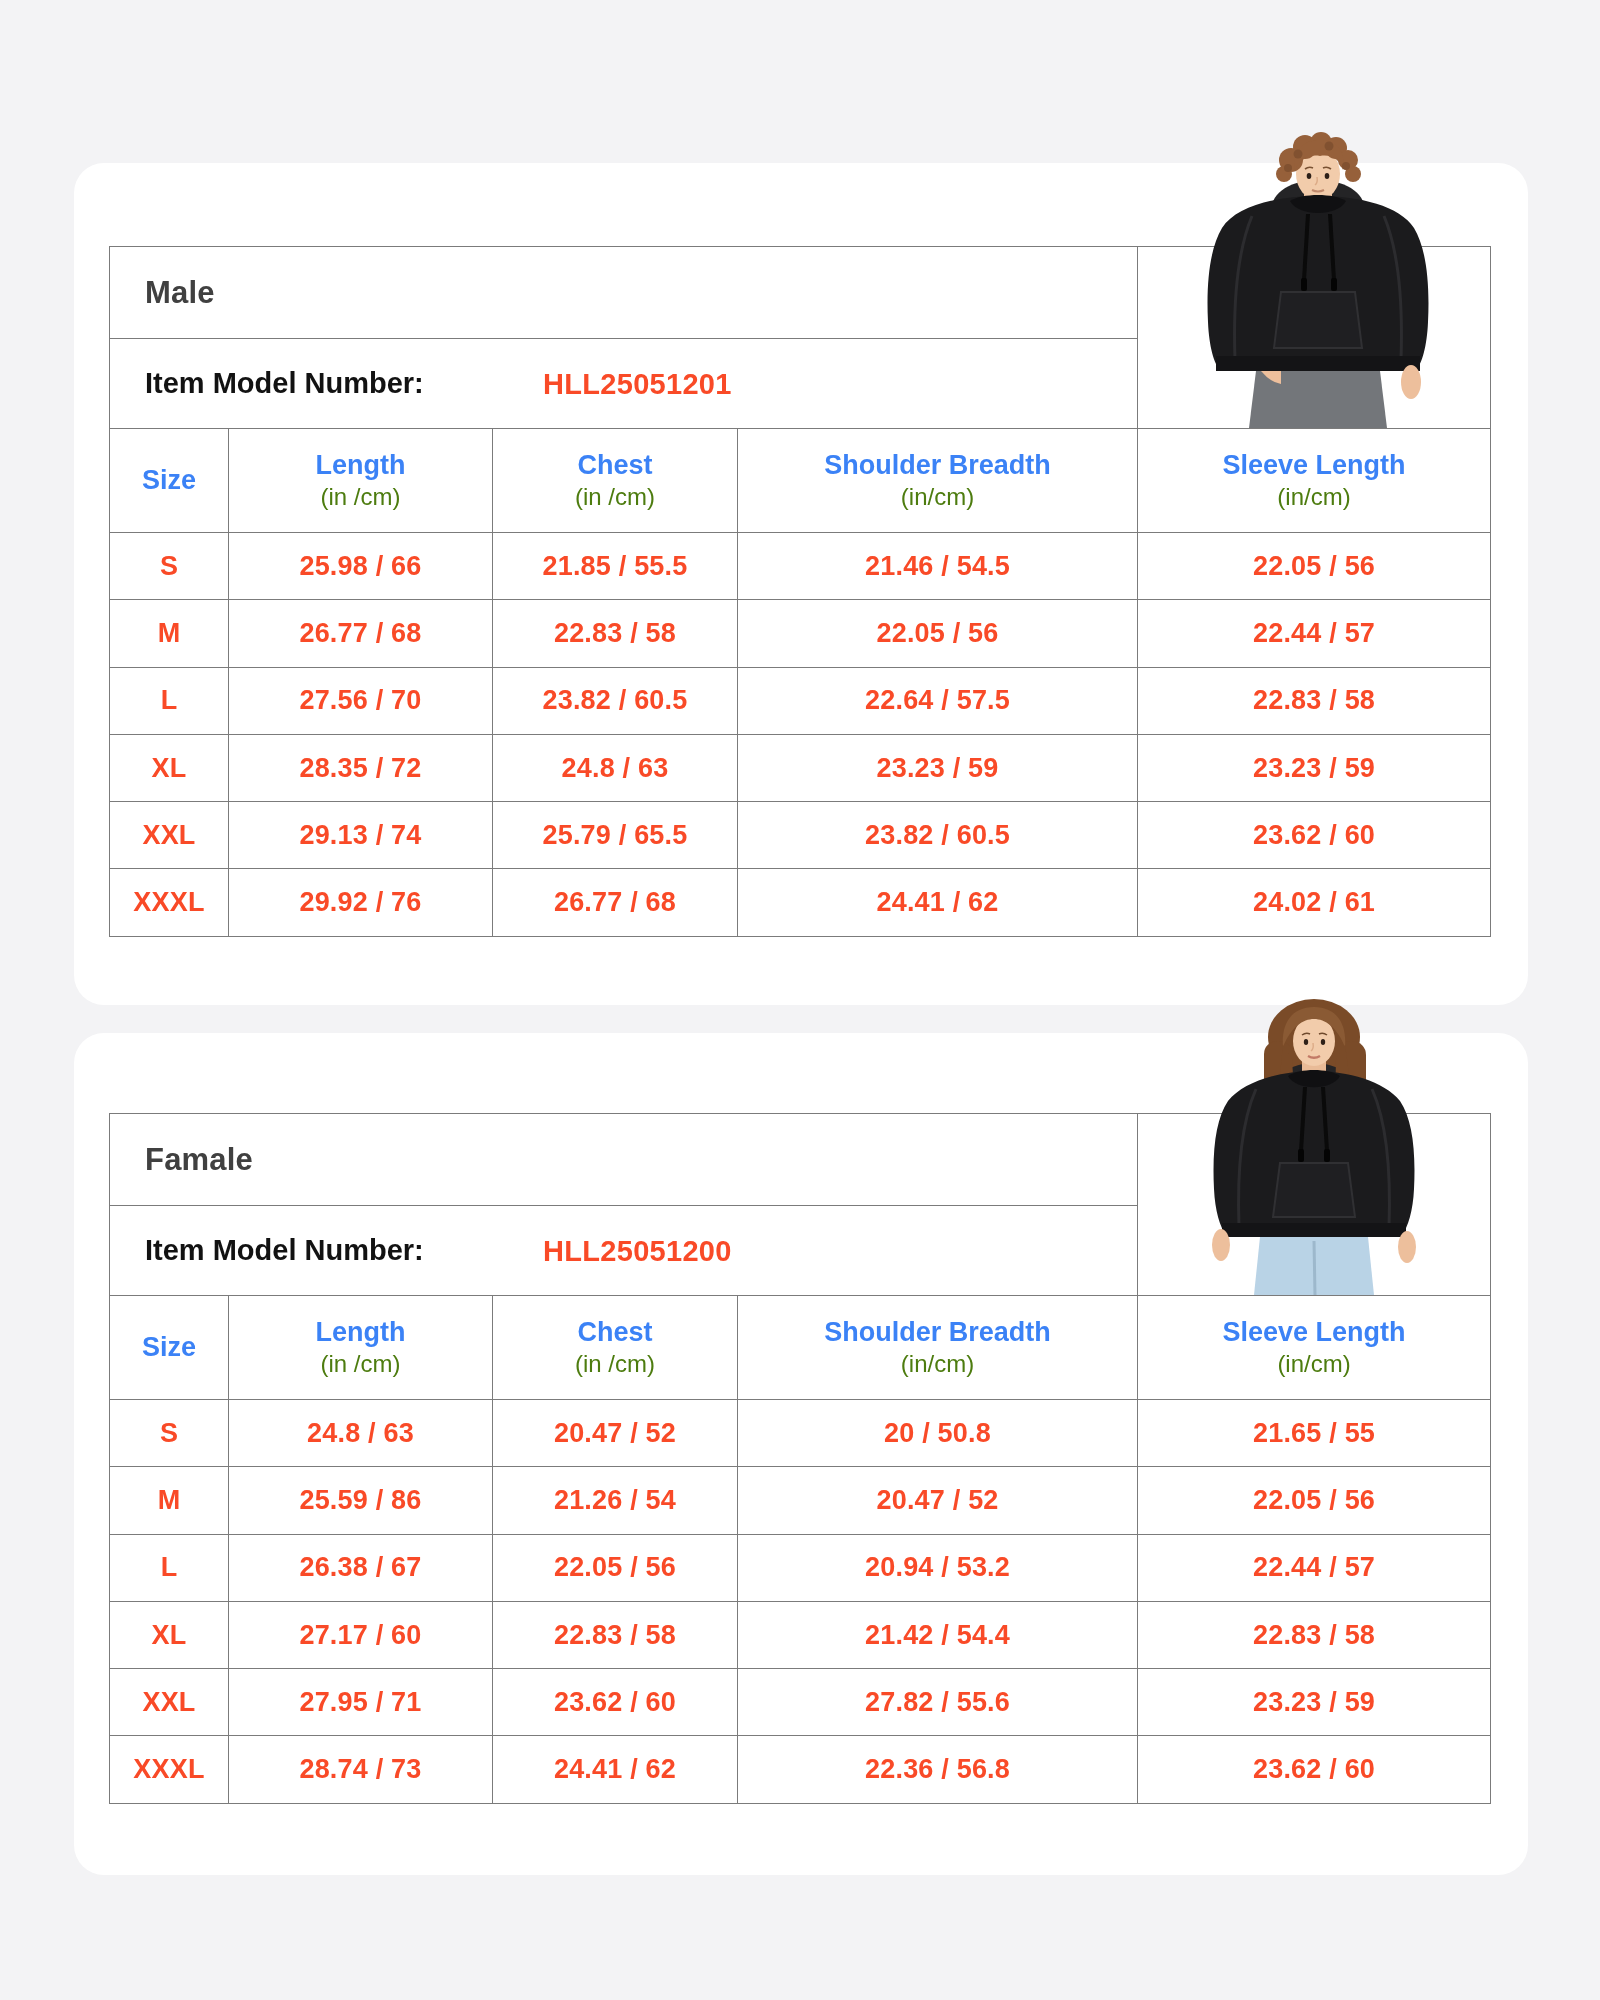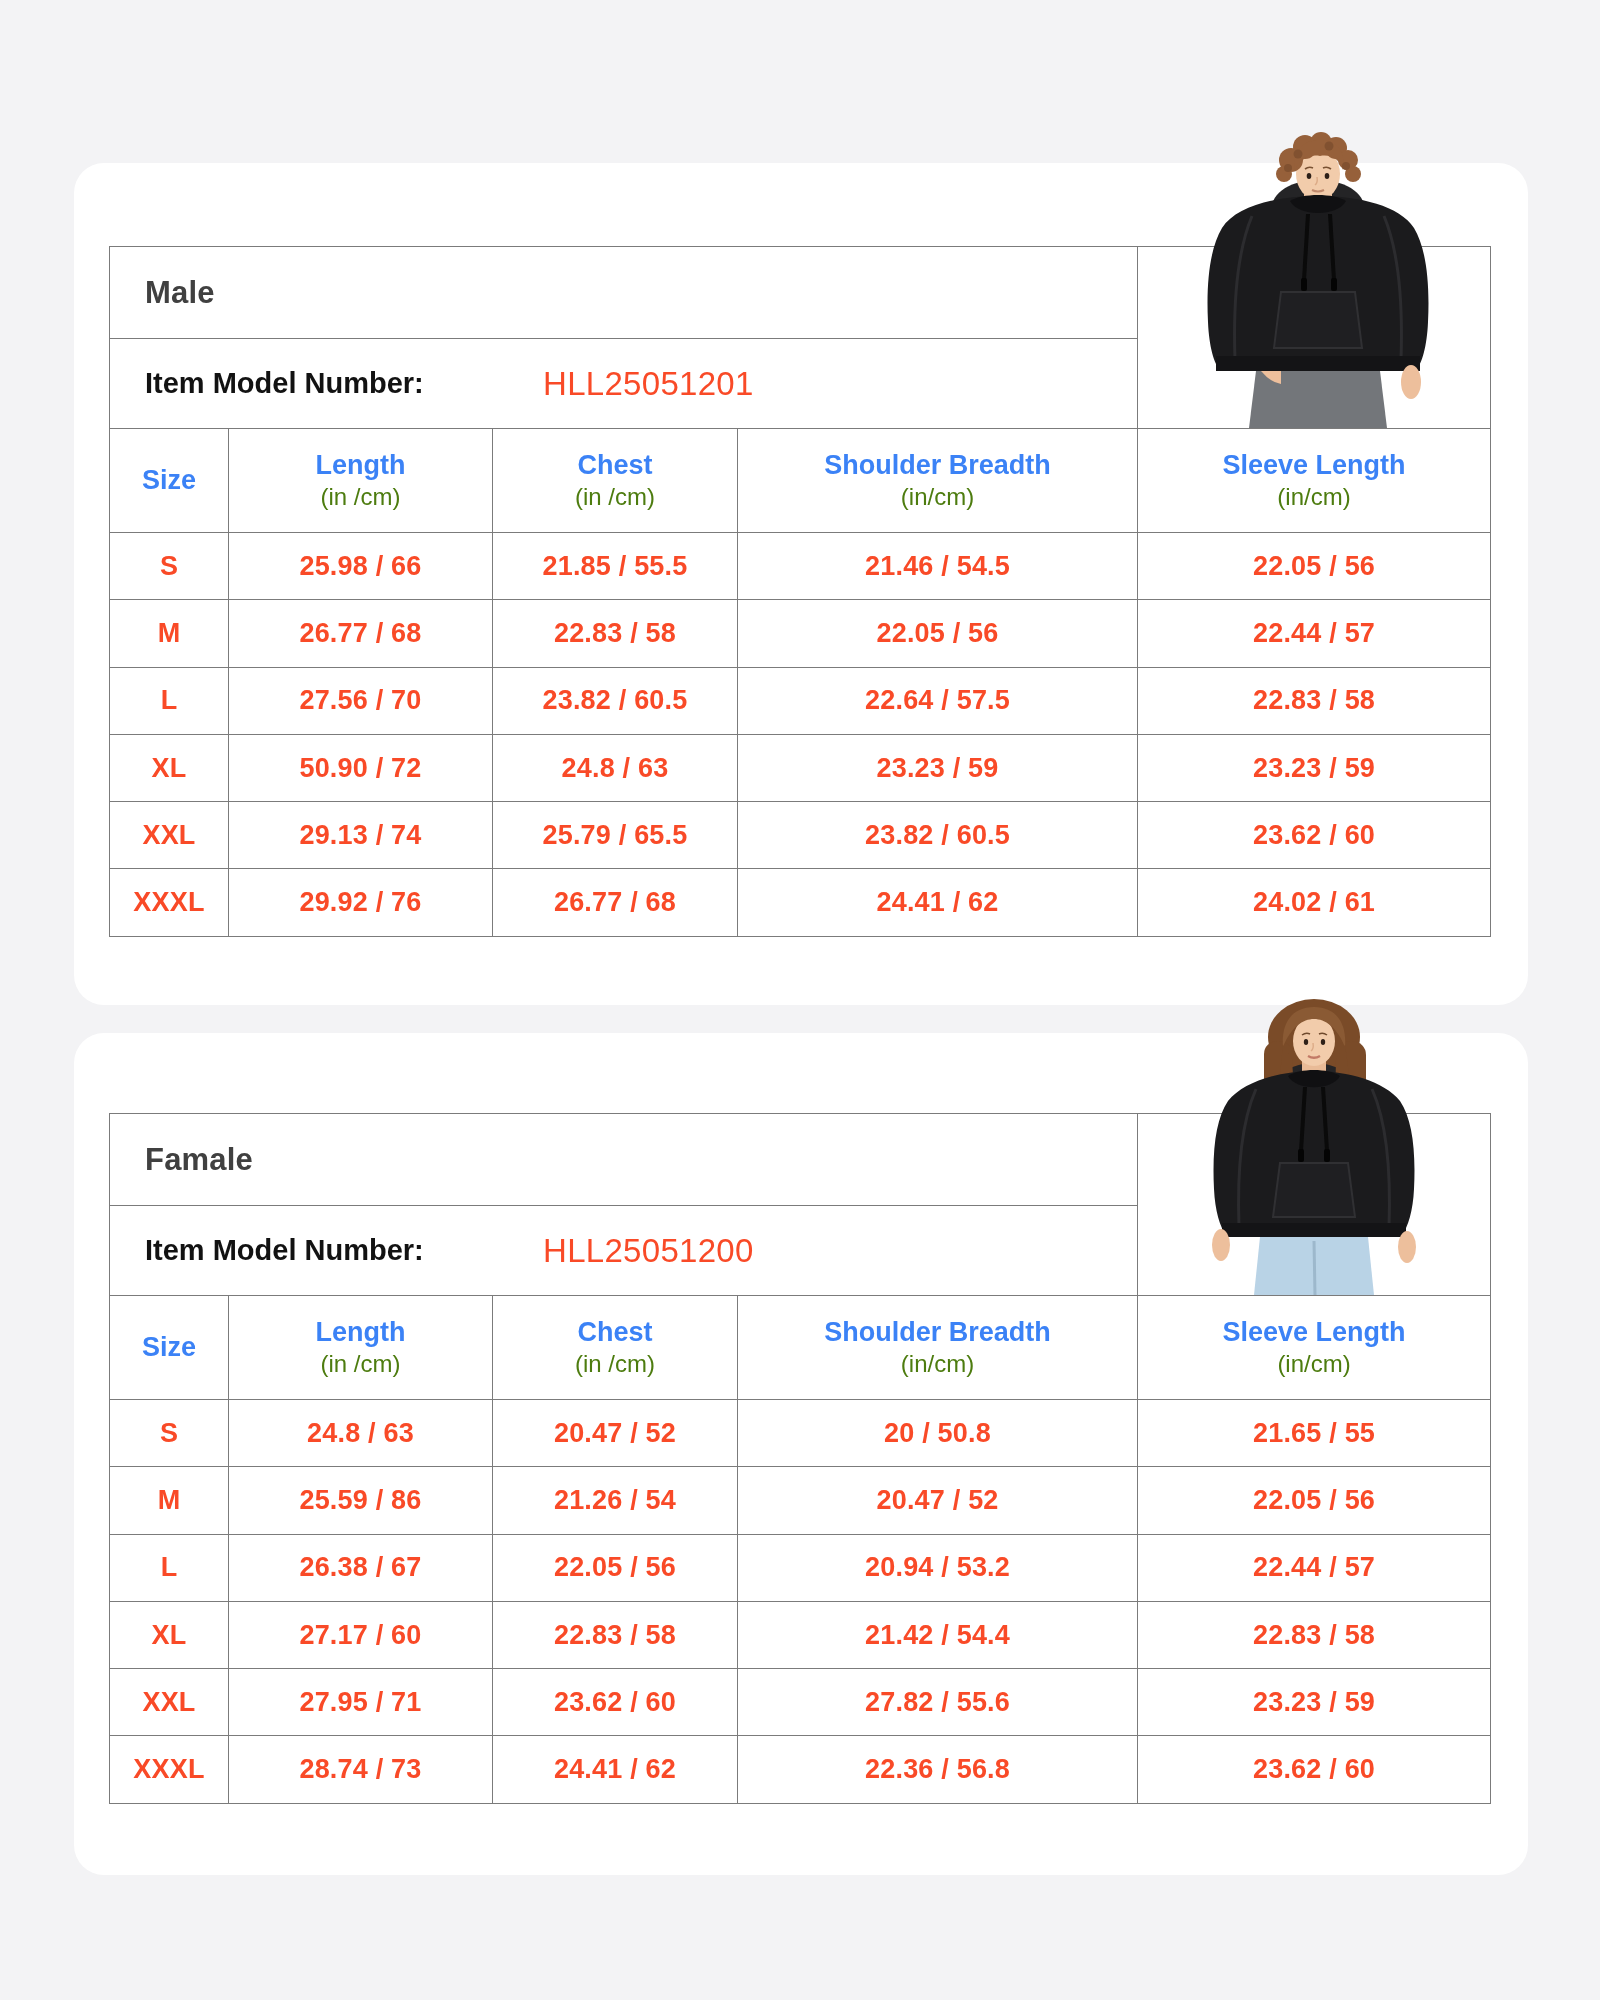--- a/index.html
+++ b/index.html
@@ -30,21 +30,21 @@
     color:#404040;font-size:31px;font-weight:bold;letter-spacing:.2px;
   }
   .model-row-cell{
     height:89px;position:relative;text-align:left !important;
   }
   .model-label{
     padding-left:35px;font-size:29px;font-weight:bold;color:#121212;
   }
   .model-code{
     position:absolute;left:433px;top:50%;transform:translateY(-50%);
-    font-size:33px;font-weight:normal;color:#f94a27;letter-spacing:.3px;
+    font-size:29px;font-weight:bold;color:#f94a27;letter-spacing:.3px;
   }
   .head-cell{height:103px;line-height:1.24;}
   .head-name{display:block;font-size:27px;font-weight:bold;color:#3b82f6;}
   .head-unit{display:block;font-size:24px;font-weight:400;color:#4d7c0f;}
   .size-table td.cell{
     height:66.3px;font-size:27px;font-weight:bold;color:#f94a27;letter-spacing:.2px;
   }
   .photo-cell{position:relative;}
   .model-figure{
     position:absolute;bottom:0;left:50%;transform:translateX(-50%);
@@ -172,21 +172,21 @@
         </tr>
         <tr>
           <td class="cell">L</td>
           <td class="cell">27.56 / 70</td>
           <td class="cell">23.82 / 60.5</td>
           <td class="cell">22.64 / 57.5</td>
           <td class="cell">22.83 / 58</td>
         </tr>
         <tr>
           <td class="cell">XL</td>
-          <td class="cell">50.90 / 72</td>
+          <td class="cell">28.35 / 72</td>
           <td class="cell">24.8 / 63</td>
           <td class="cell">23.23 / 59</td>
           <td class="cell">23.23 / 59</td>
         </tr>
         <tr>
           <td class="cell">XXL</td>
           <td class="cell">29.13 / 74</td>
           <td class="cell">25.79 / 65.5</td>
           <td class="cell">23.82 / 60.5</td>
           <td class="cell">23.62 / 60</td>

